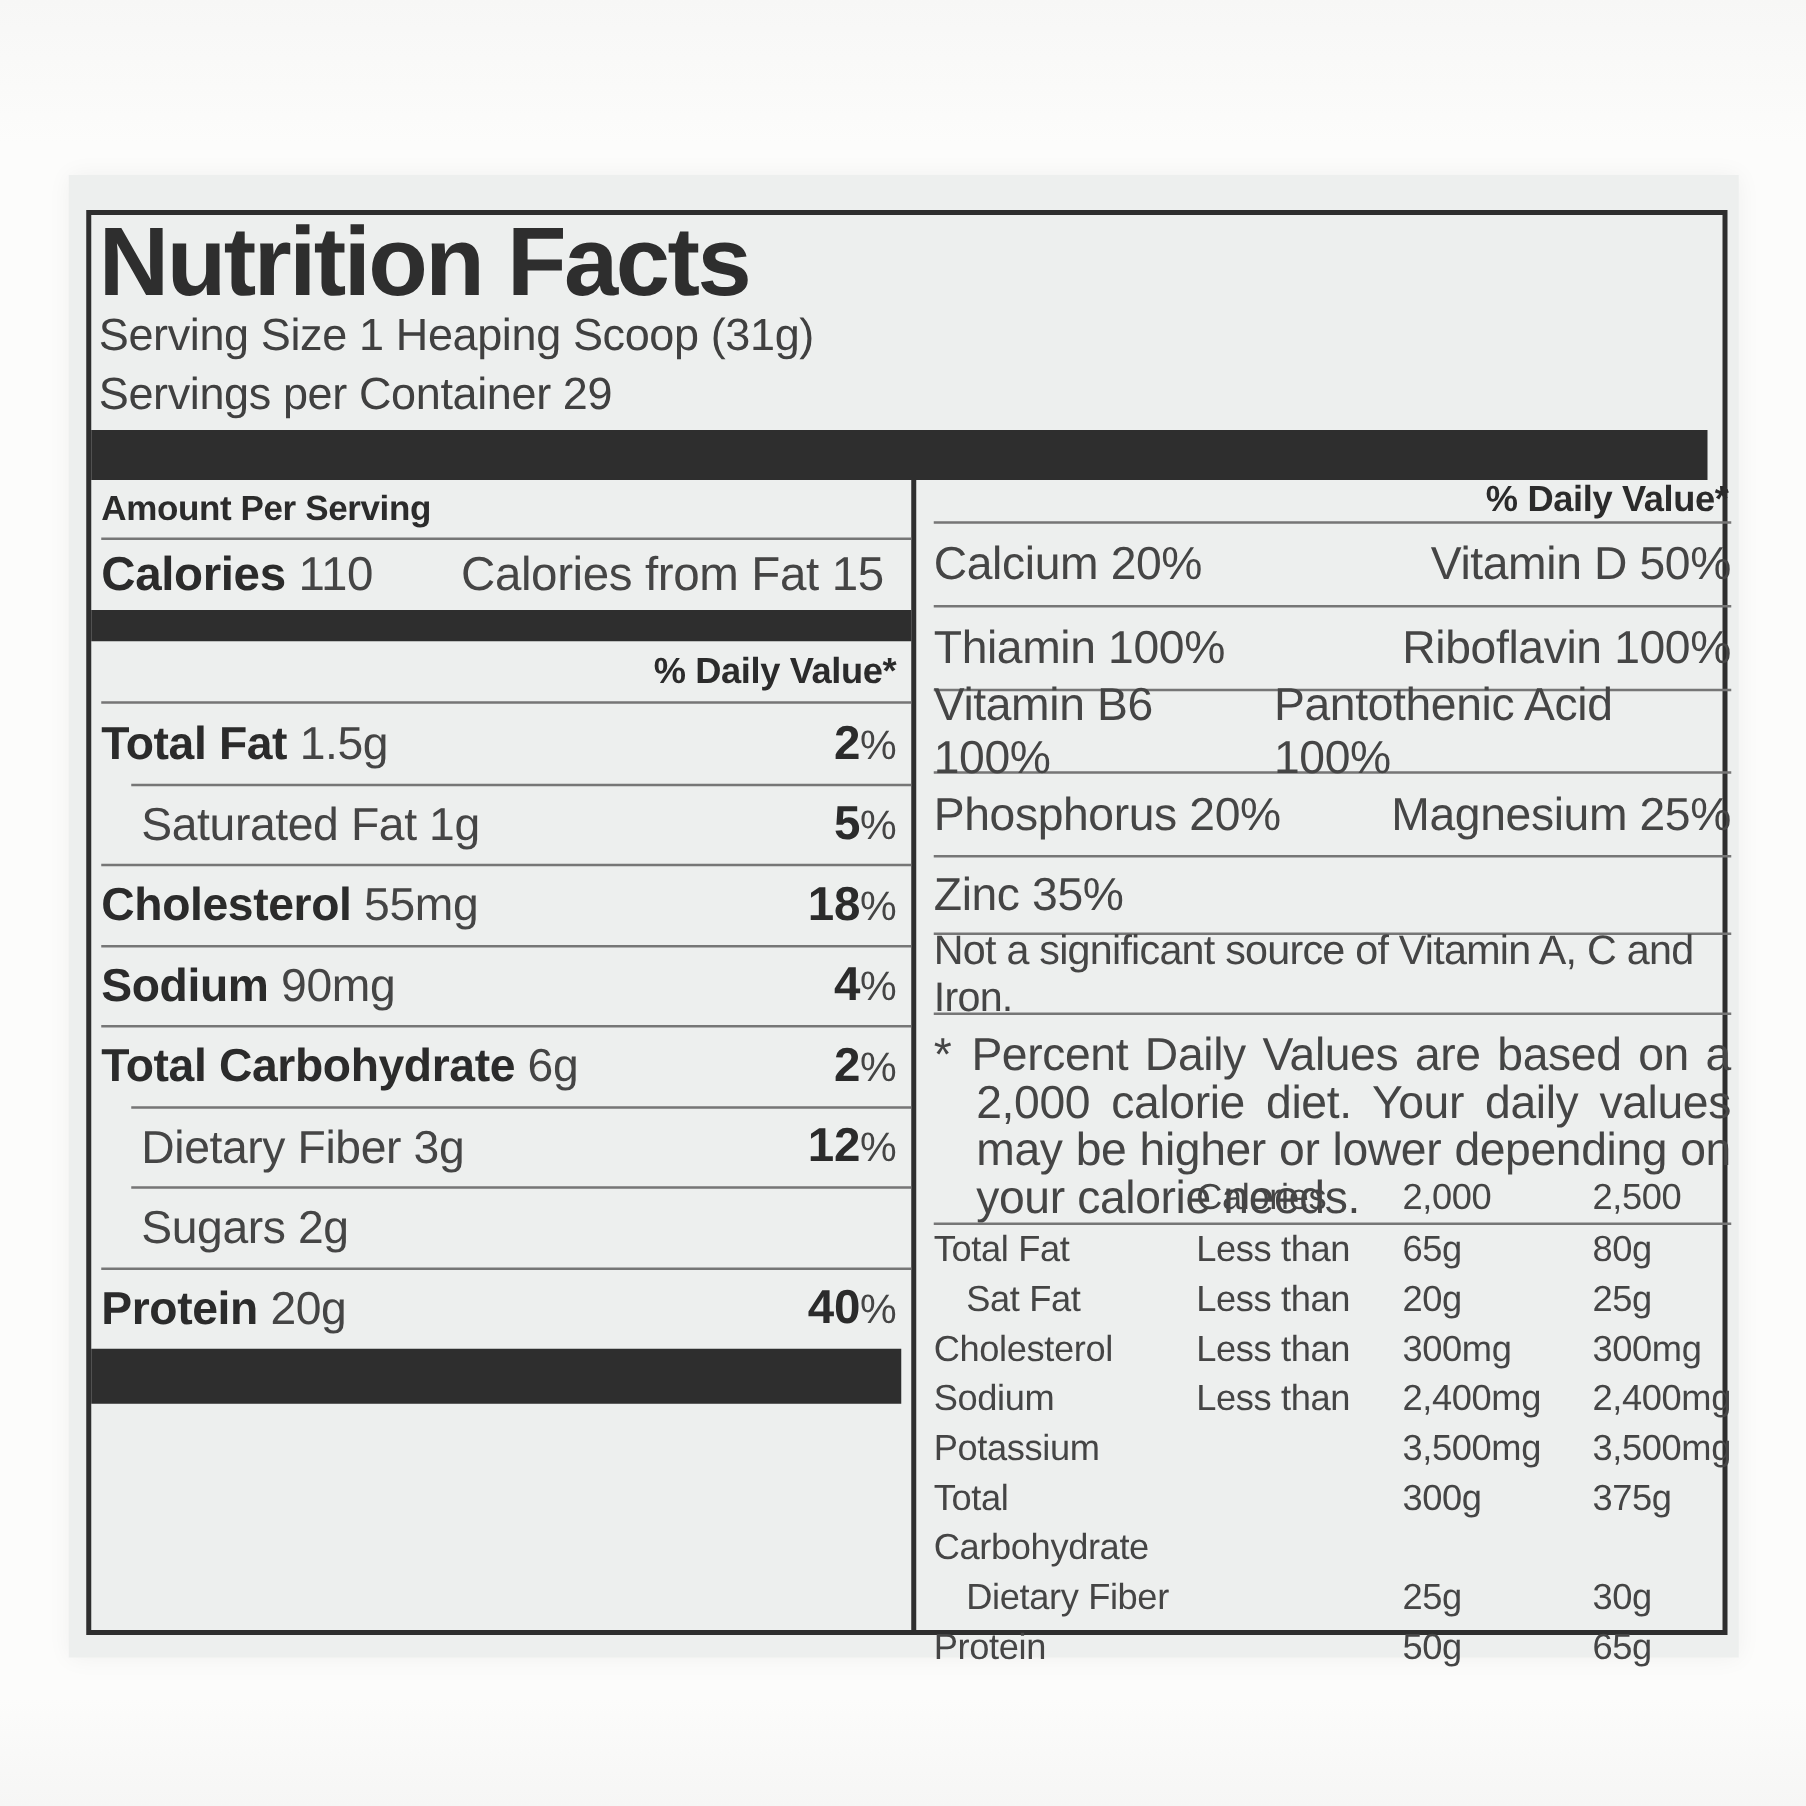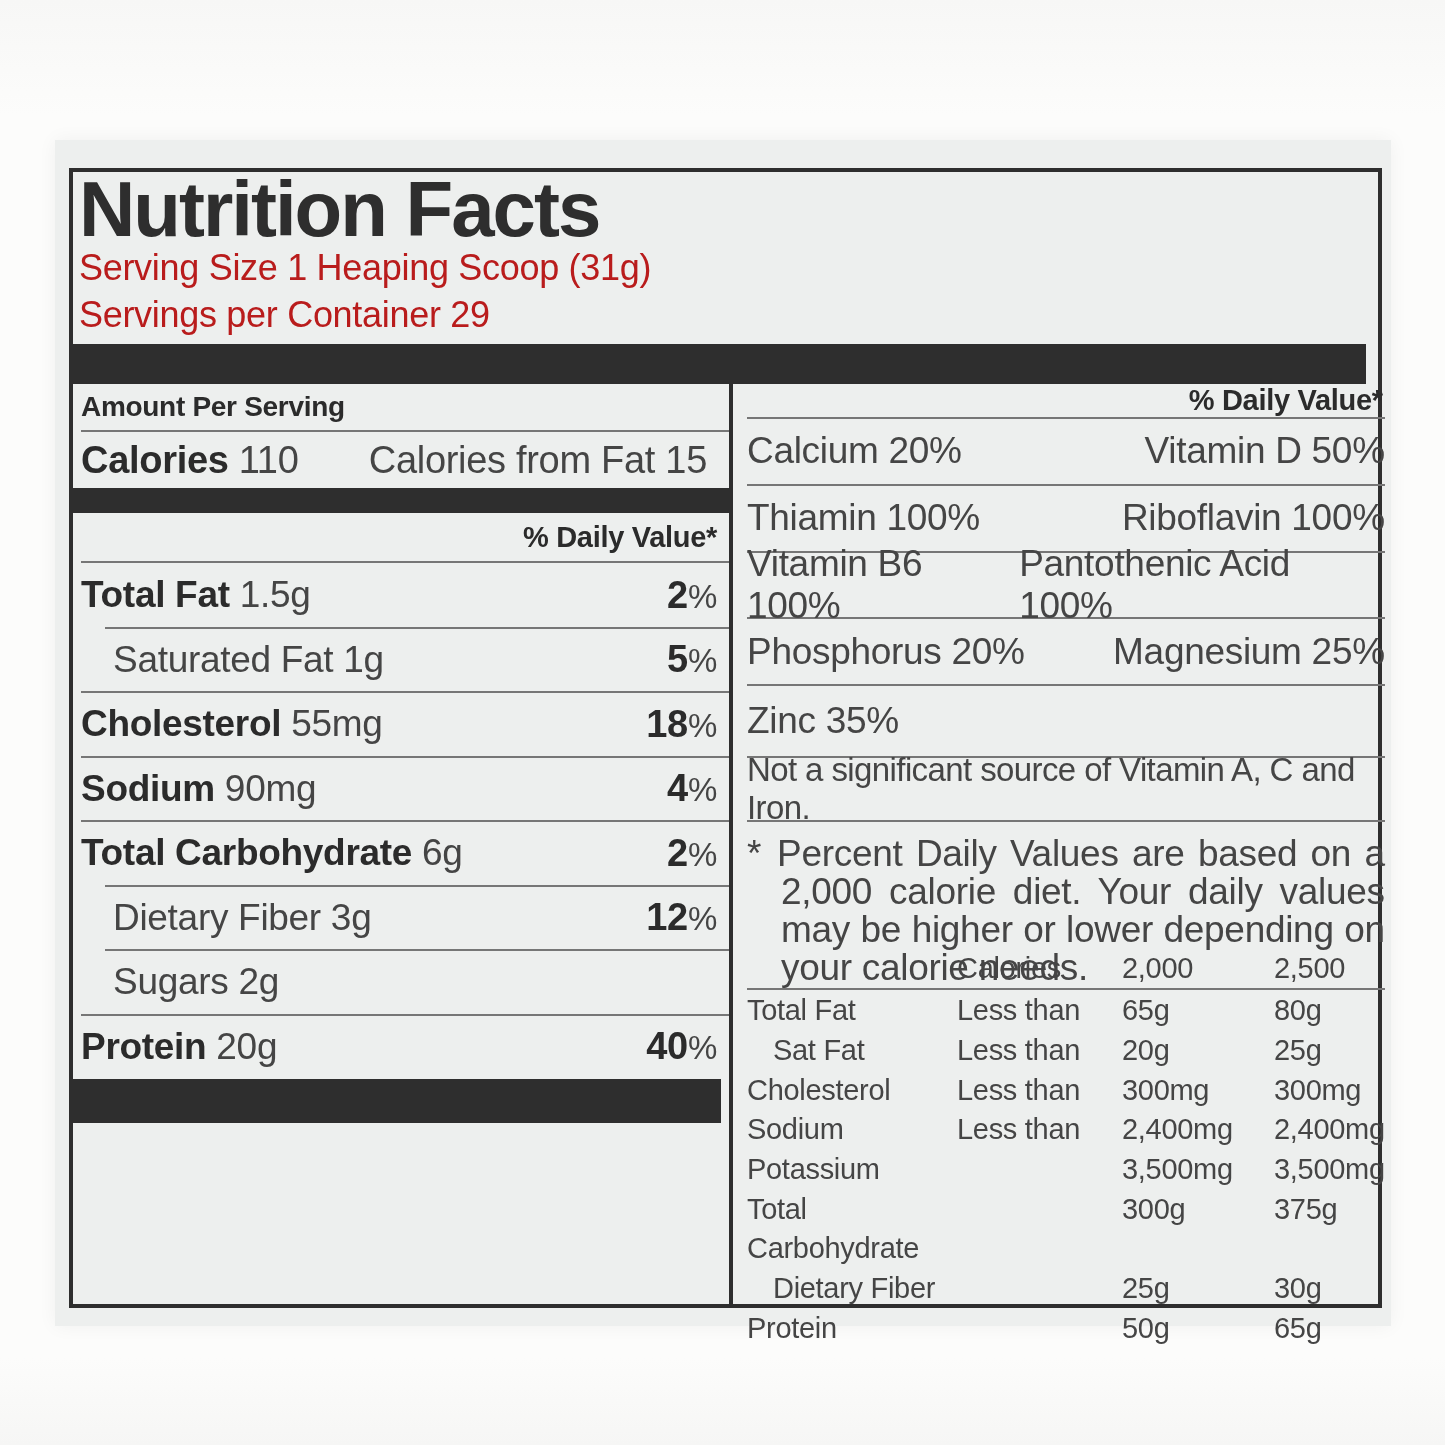--- a/index.html
+++ b/index.html
@@ -30,21 +30,21 @@
     position:absolute;left:14px;top:28px;right:9px;bottom:18px;
     border:4px solid var(--ink);
     display:flex;flex-direction:column;
   }
   
   .hdr{height:172px;padding:2px 10px 0 6px;flex:0 0 auto;}
   .title{
     font-size:78px;font-weight:bold;color:var(--ink);
     letter-spacing:-2px;line-height:70px;
   }
-  .serv{font-size:36px;line-height:47px;color:#b91c1c;}
+  .serv{font-size:36px;line-height:47px;color:#404040;}
   .serv:first-of-type{margin-top:8px;}
   .bar{background:var(--ink);}
   .topbar{height:40px;flex:0 0 auto;margin-right:12px;}
   
   .cols{flex:1;display:flex;min-height:0;}
   .col{display:flex;flex-direction:column;min-height:0;}
   .col.left{flex:0 0 660px;border-right:4px solid var(--ink);padding:0 0 0 8px;}
   .col.right{flex:1;padding:0 10px 0 14px;}
   
   .aps{
@@ -79,21 +79,21 @@
   
   .dvhead2{
     height:39px;font-size:29px;font-weight:bold;color:var(--bold);
     display:flex;align-items:flex-start;justify-content:flex-end;
     padding-right:2px;border-bottom:2px solid var(--hair);
   }
   .vrow{
     height:66.8px;display:flex;justify-content:space-between;align-items:center;
     font-size:37px;border-bottom:2px solid var(--hair);
   }
-  .vrow.single{height:72px;}
+  .vrow.single{height:62px;}
   .notsig{
     height:64px;display:flex;align-items:center;font-size:33px;
     border-bottom:2px solid var(--hair);letter-spacing:-0.6px;
   }
   .footnote{
     padding:13px 0 0 0;height:129px;font-size:37px;line-height:38px;
     text-align:justify;padding-left:34px;text-indent:-34px;
   }
   .fn-marker{margin-right:16px;}
   .dvtable{font-size:29px;flex:0 0 auto;}

